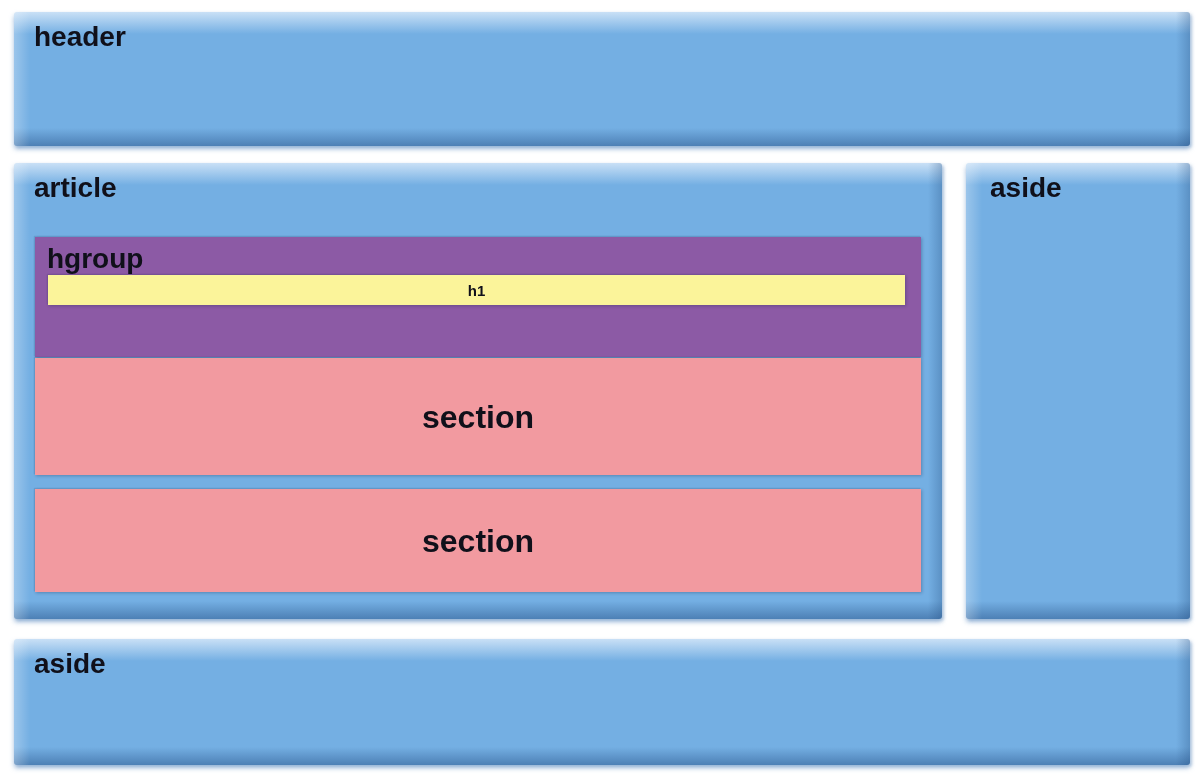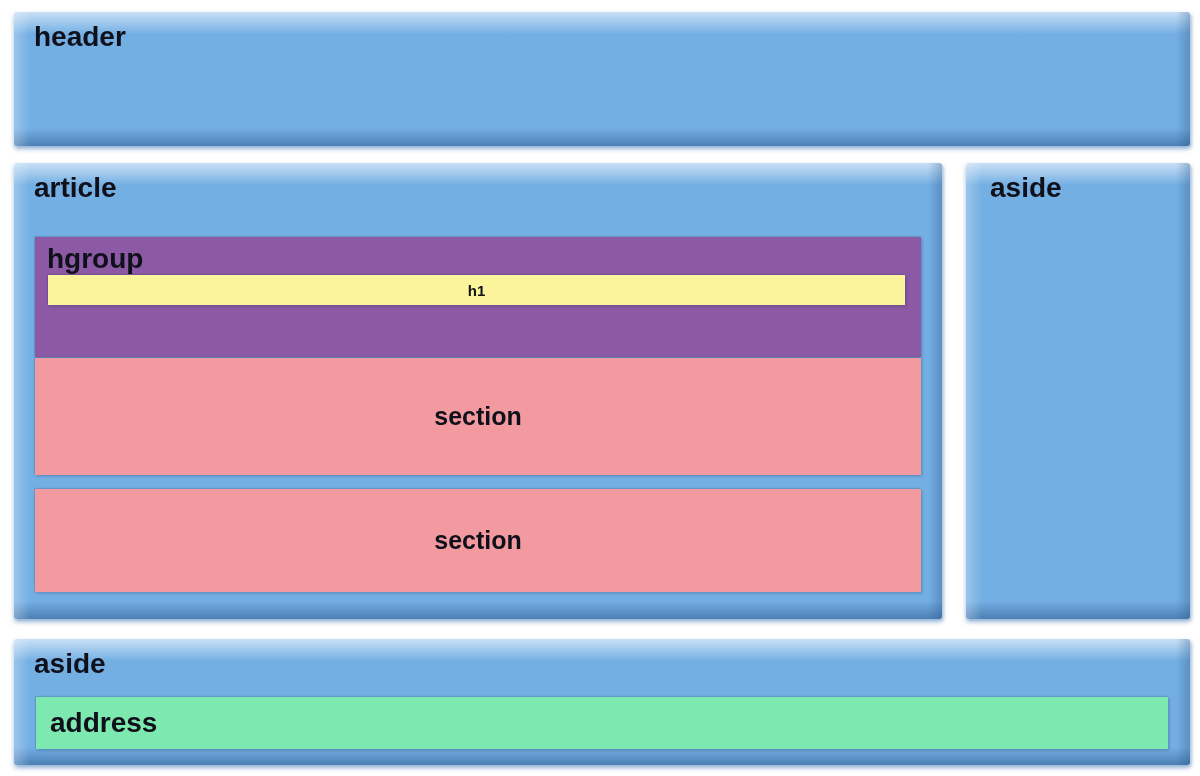--- a/index.html
+++ b/index.html
@@ -77,21 +77,21 @@
   .nav-bar       { left: 21px;  top: 56px;  width: 1133px; height: 54px;  background: var(--green); }
 
   .article-block { left: 14px;  top: 163px; width: 928px;  height: 456px; }
   .hgroup-block  { left: 21px;  top: 62px;  width: 886px;  height: 120px; background: var(--purple); margin-top: 12px; }
   .hgroup-label  { left: 12px;  top: 8px; }
   .h1-bar        { left: 13px;  top: 38px;  width: 857px;  height: 30px;  background: var(--yellow); }
   .h2-bar        { left: 13px;  top: 77px;  width: 857px;  height: 30px;  background: var(--yellow); }
   .heading-label { font-size: 15px; }
   .section-1     { left: 21px;  top: 195px; width: 886px;  height: 117px; background: var(--pink); }
   .section-2     { left: 21px;  top: 326px; width: 886px;  height: 103px; background: var(--pink); }
-  .section-label { font-size: 25px; }
+  .section-label { font-size: 32px; }
 
   .aside-block   { left: 966px; top: 163px; width: 224px;  height: 456px; }
   .aside-label   { left: 24px;  top: 11px; }
 
   .footer-block  { left: 14px;  top: 639px; width: 1176px; height: 126px; }
   .address-bar   { left: 22px;  top: 58px;  width: 1132px; height: 52px;  background: var(--green); }
 </style>
 </head>
 <body>
 
@@ -118,18 +118,15 @@
       <span class="tag-label section-label center-label">section</span>
     </div>
   </div>
 
   <div class="panel-blue aside-block">
     <span class="tag-label aside-label">aside</span>
   </div>
 
   <div class="panel-blue footer-block">
     <span class="tag-label corner-label">aside</span>
-    <div class="inner-bar address-bar">
-      <span class="tag-label vcenter-label">address</span>
-    </div>
   </div>
 
 </div>
 
 </body></html>

